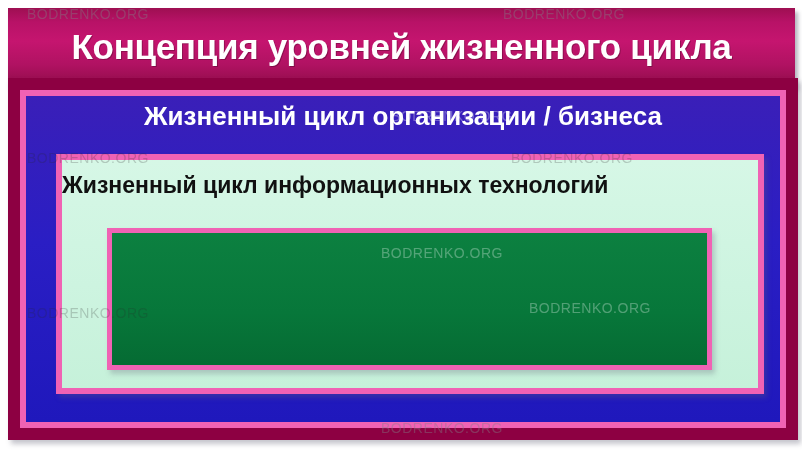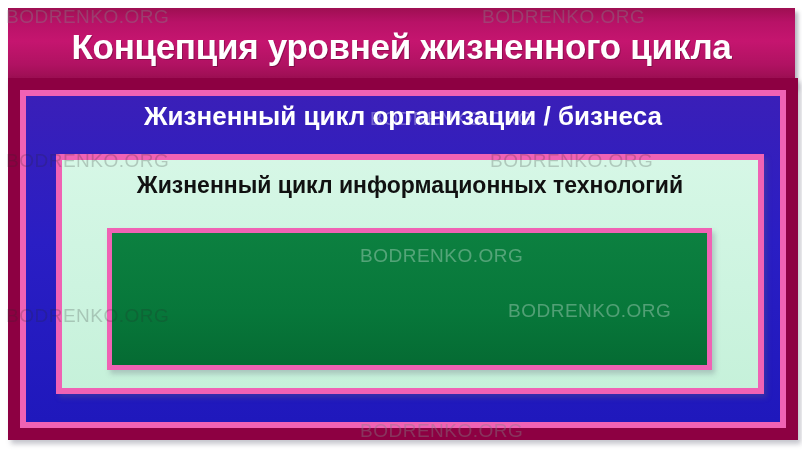--- a/index.html
+++ b/index.html
@@ -87,21 +87,20 @@
     border: 6px solid #f062b4;
     background: linear-gradient(to bottom, #d6f7e6 0%, #cdf4e0 55%, #c6f1da 100%);
     box-sizing: border-box;
     box-shadow: 3px 4px 5px rgba(100,100,120,0.30);
   }
   .level-mint-label {
     position: absolute;
     left: 0;
     right: 0;
     top: 12px;
-    text-align: center;
     color: #111111;
     font-size: 23px;
     font-weight: bold;
     white-space: nowrap;
     line-height: 1.15;
   }
 
   .frame-green-wrap {
     position: absolute;
     left: 45px;
@@ -152,27 +151,28 @@
     font-size: 22px;
     font-weight: bold;
     white-space: nowrap;
     line-height: 1;
   }
 
   
   .wm {
     position: absolute;
     font-family: "Liberation Sans", sans-serif;
-    font-size: 19px;
+    font-size: 14px;
     font-weight: normal;
     letter-spacing: 0.5px;
     color: rgba(120,120,120,0.38);
     white-space: nowrap;
     pointer-events: none;
     user-select: none;
+    margin-left: 21px;
   }
   .wm.light { color: rgba(255,255,255,0.30); }
   .wm.dark  { color: rgba(40,40,40,0.22); }
   .wm.grey  { color: rgba(130,130,135,0.40); }
 </style>
 </head>
 <body>
 
 <div class="title-banner">
   <span class="title-text">Концепция уровней жизненного цикла</span>

